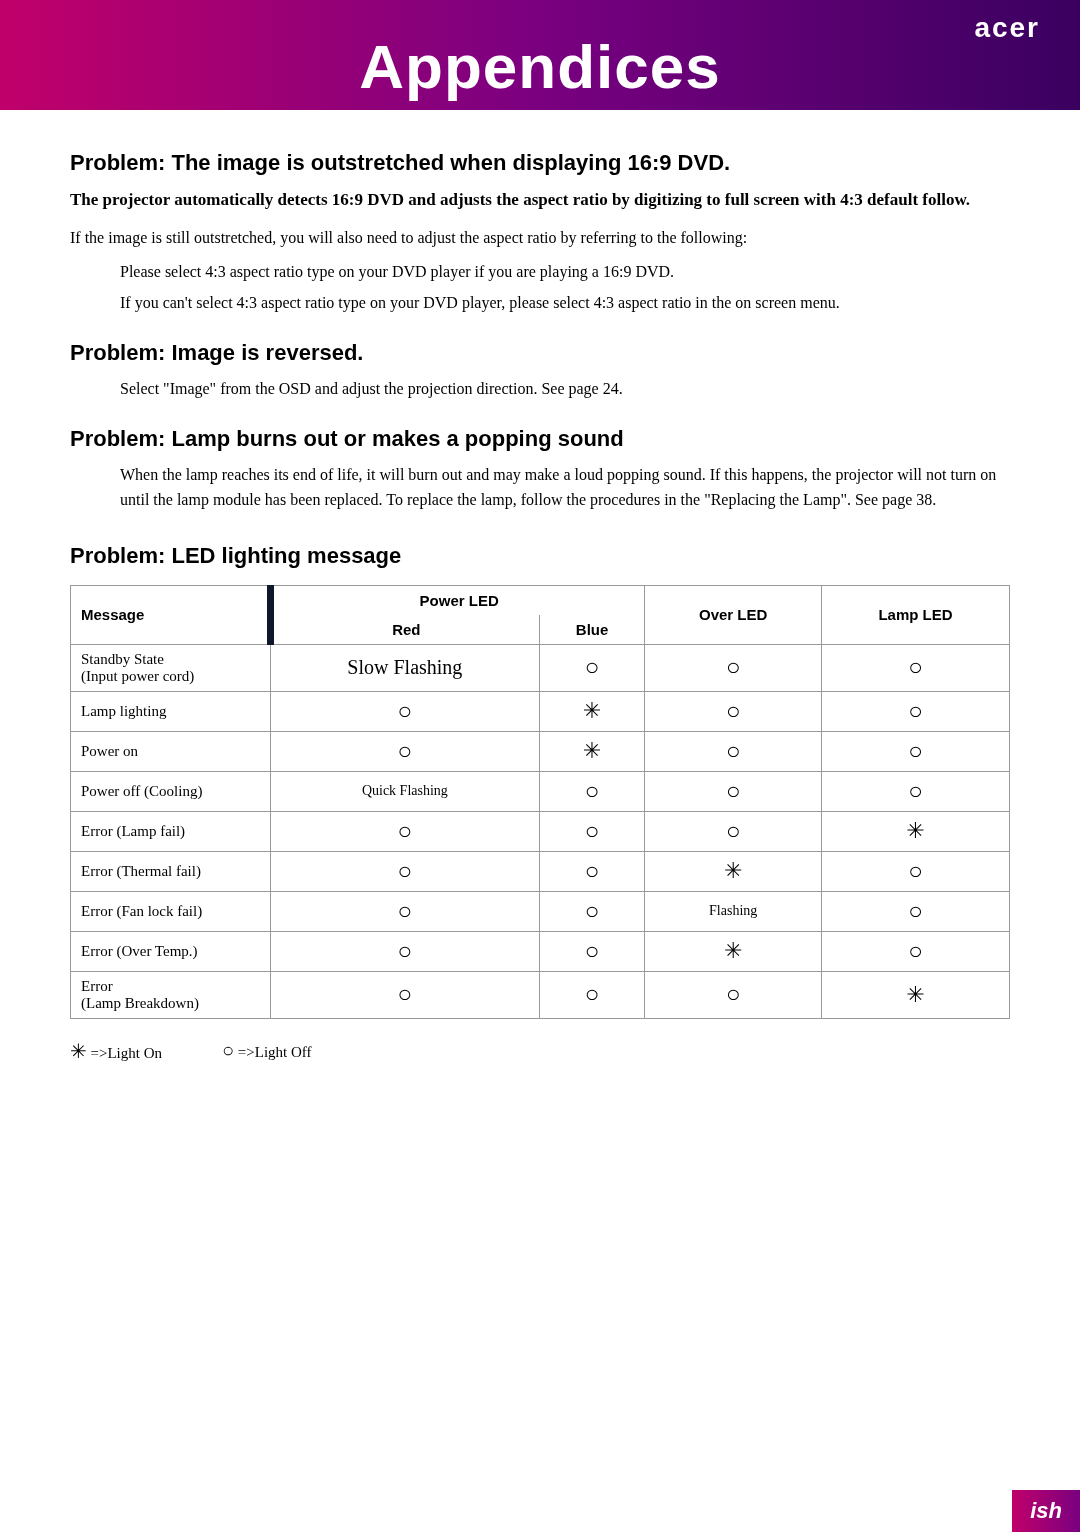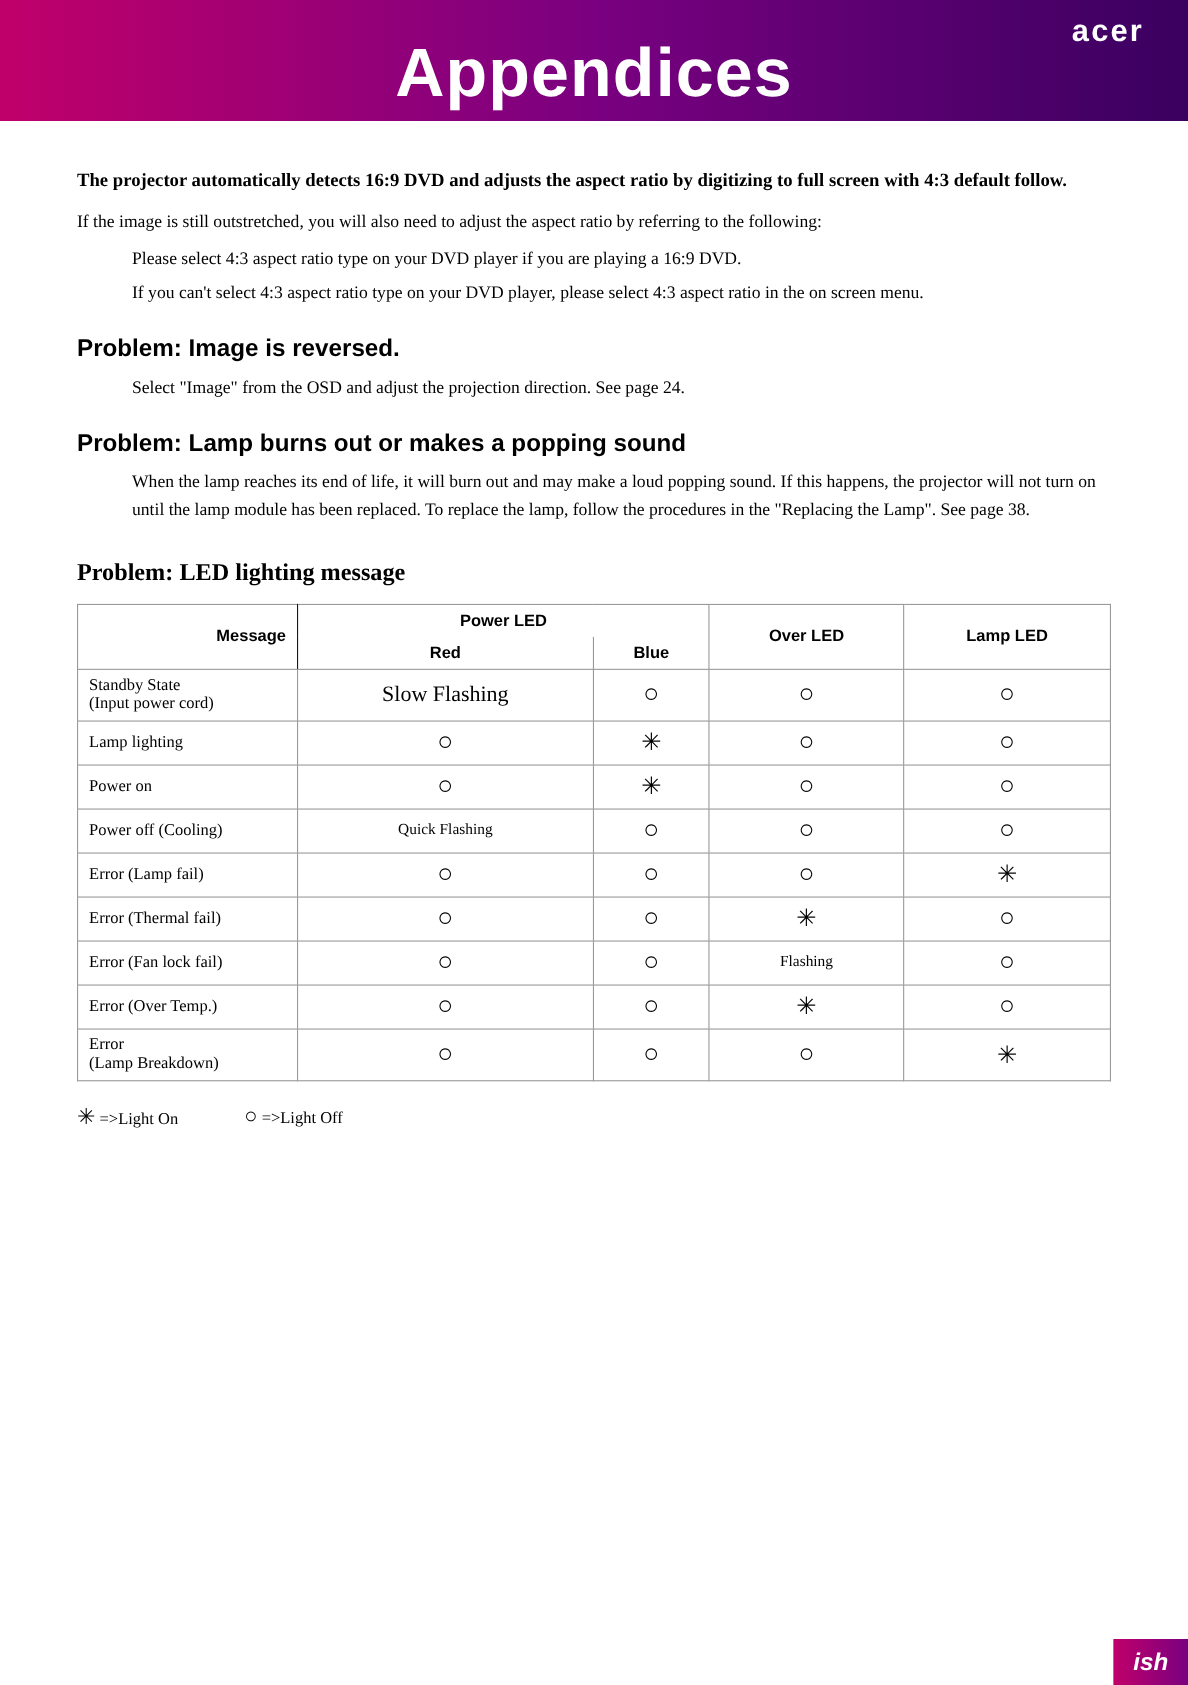--- a/index.html
+++ b/index.html
@@ -78,21 +78,21 @@
       padding-left: 50px;
       font-size: 16px;
       line-height: 1.6;
       margin-bottom: 6px;
     }
 
     
     .led-heading {
       font-size: 22px;
       font-weight: bold;
-      font-family: Liberation Serif, serif;
+      font-family: Liberation Sans, sans-serif;
       margin-top: 30px;
       margin-bottom: 16px;
     }
 
     .led-table {
       width: 100%;
       border-collapse: collapse;
       margin-bottom: 20px;
       font-size: 15px;
     }
@@ -154,20 +154,21 @@
 <body>
 
 <div class="header">
   <div class="acer-logo">acer</div>
   <div class="page-title">Appendices</div>
 </div>
 
 <div class="content">
 
   <div>
+    <div class="problem-heading-bold">Problem: The image is outstretched when displaying 16:9 DVD.</div>
     <div class="problem-text-bold">The projector automatically detects 16:9 DVD and adjusts the aspect ratio by digitizing to full screen with 4:3 default follow.</div>
     <div class="problem-text">If the image is still outstretched, you will also need to adjust the aspect ratio by referring to the following:</div>
     <div class="indented">Please select 4:3 aspect ratio type on your DVD player if you are playing a 16:9 DVD.</div>
     <div class="indented">If you can't select 4:3 aspect ratio type on your DVD player, please select 4:3 aspect ratio in the on screen menu.</div>
   </div>
 
   <div style="margin-top:24px;">
     <div class="problem-heading-bold">Problem: Image is reversed.</div>
     <div class="indented">Select "Image" from the OSD and adjust the projection direction. See page 24.</div>
   </div>
@@ -176,21 +177,21 @@
     <div class="problem-heading-bold">Problem: Lamp burns out or makes a popping sound</div>
     <div class="indented">When the lamp reaches its end of life, it will burn out and may make a loud popping sound. If this happens, the projector will not turn on until the lamp module has been replaced. To replace the lamp, follow the procedures in the "Replacing the Lamp". See page 38.</div>
   </div>
 
   <div style="margin-top:24px;">
     <div class="led-heading">Problem: LED lighting message</div>
 
     <table class="led-table">
       <thead>
         <tr class="header-row">
-          <th class="message-col" rowspan="2" style="border-right:1px solid #0f172a;text-align:right;">Message</th>
+          <th class="message-col" rowspan="2" style="border-right:7px solid #0f172a;">Message</th>
           <th colspan="2" class="power-led-header">Power LED</th>
           <th rowspan="2">Over LED</th>
           <th rowspan="2">Lamp LED</th>
         </tr>
         <tr class="sub-header header-row">
           <th>Red</th>
           <th>Blue</th>
         </tr>
       </thead>
       <tbody id="led-table-body">

